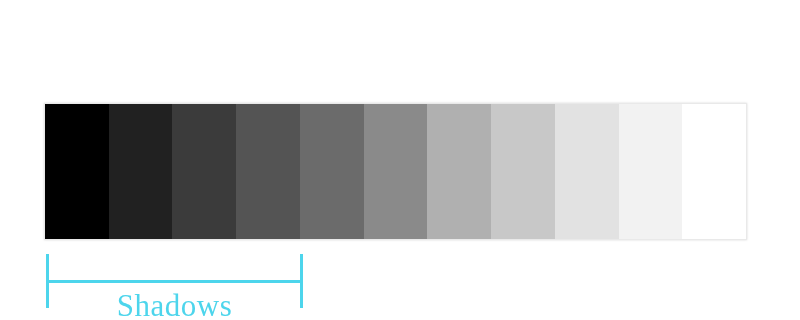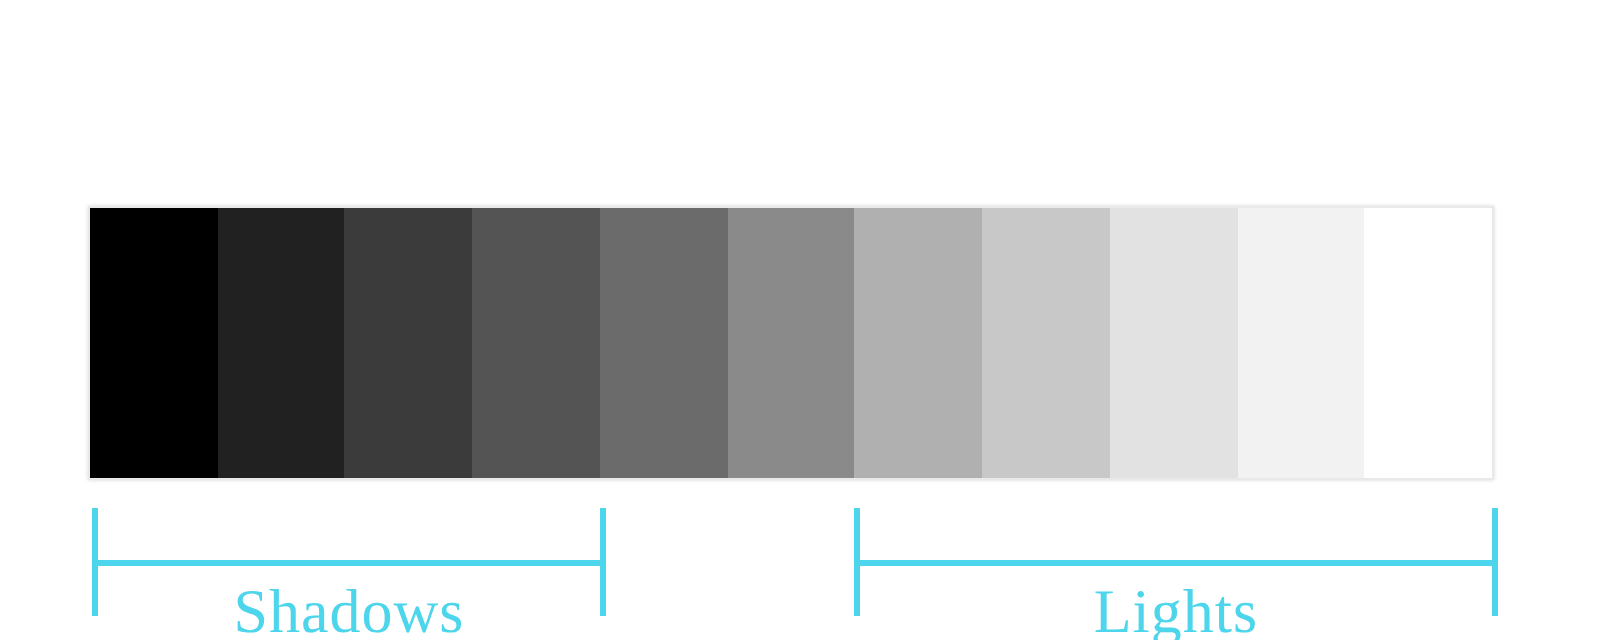--- a/index.html
+++ b/index.html
@@ -111,20 +111,14 @@
       <div class="band" style="background: rgb(255, 255, 255);"></div>
     </div>
 
   <div class="bracket" id="bracket-shadows">
     <span class="tick left"></span>
     <span class="rail"></span>
     <span class="tick right"></span>
     <div class="bracket-label">Shadows</div>
   </div>
 
-  <div class="bracket" id="bracket-lights">
-    <span class="tick left"></span>
-    <span class="rail"></span>
-    <span class="tick right"></span>
-    <div class="bracket-label">Lights</div>
-  </div>
 
 </div>
 
 </body></html>

